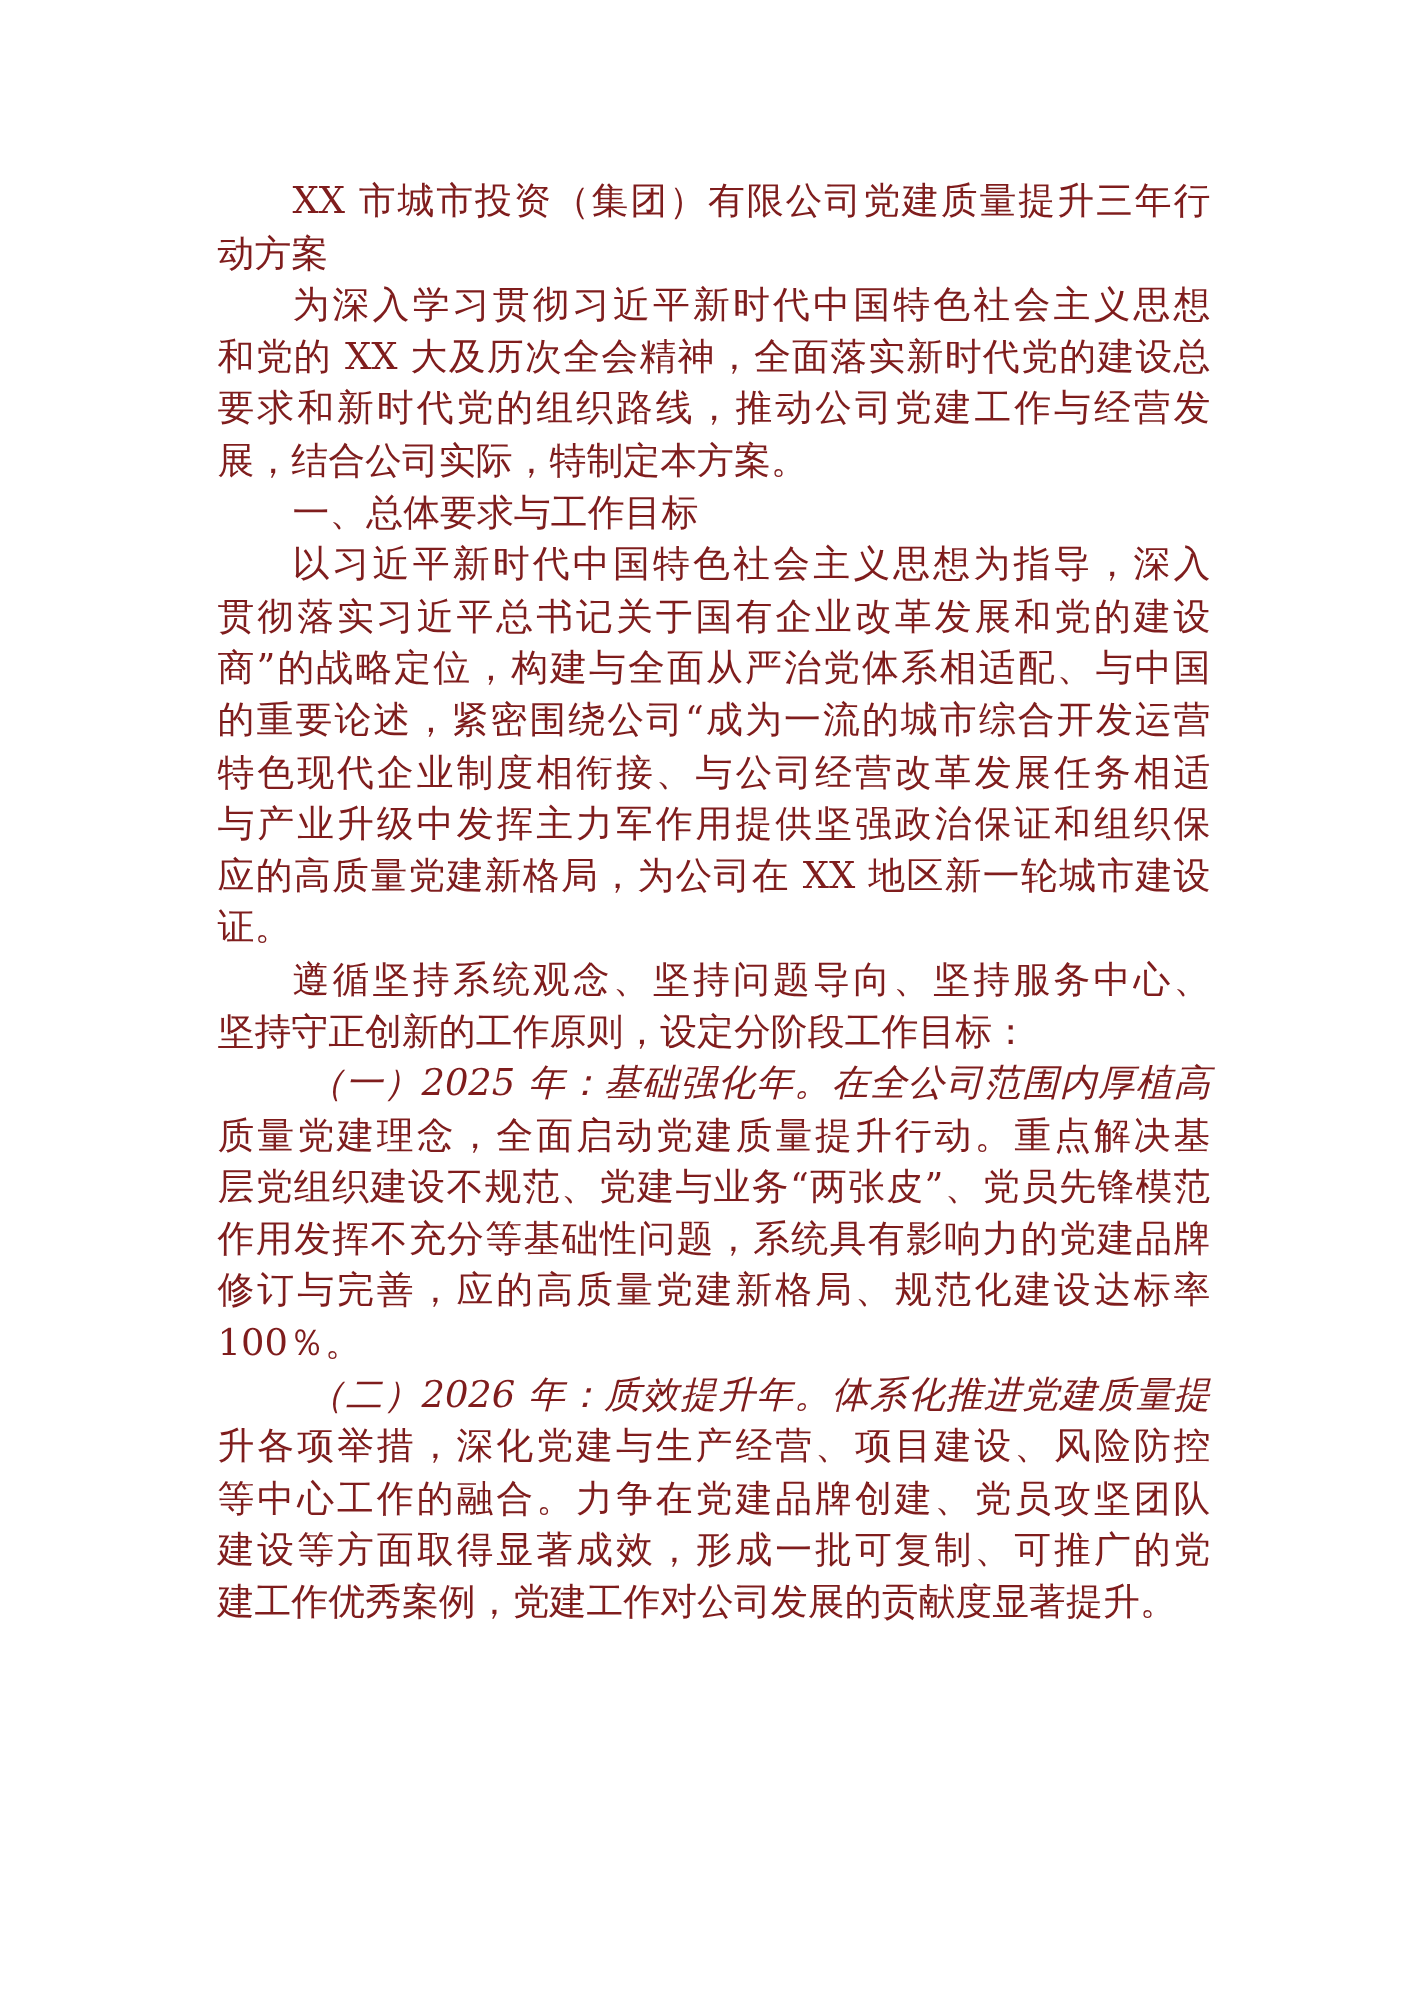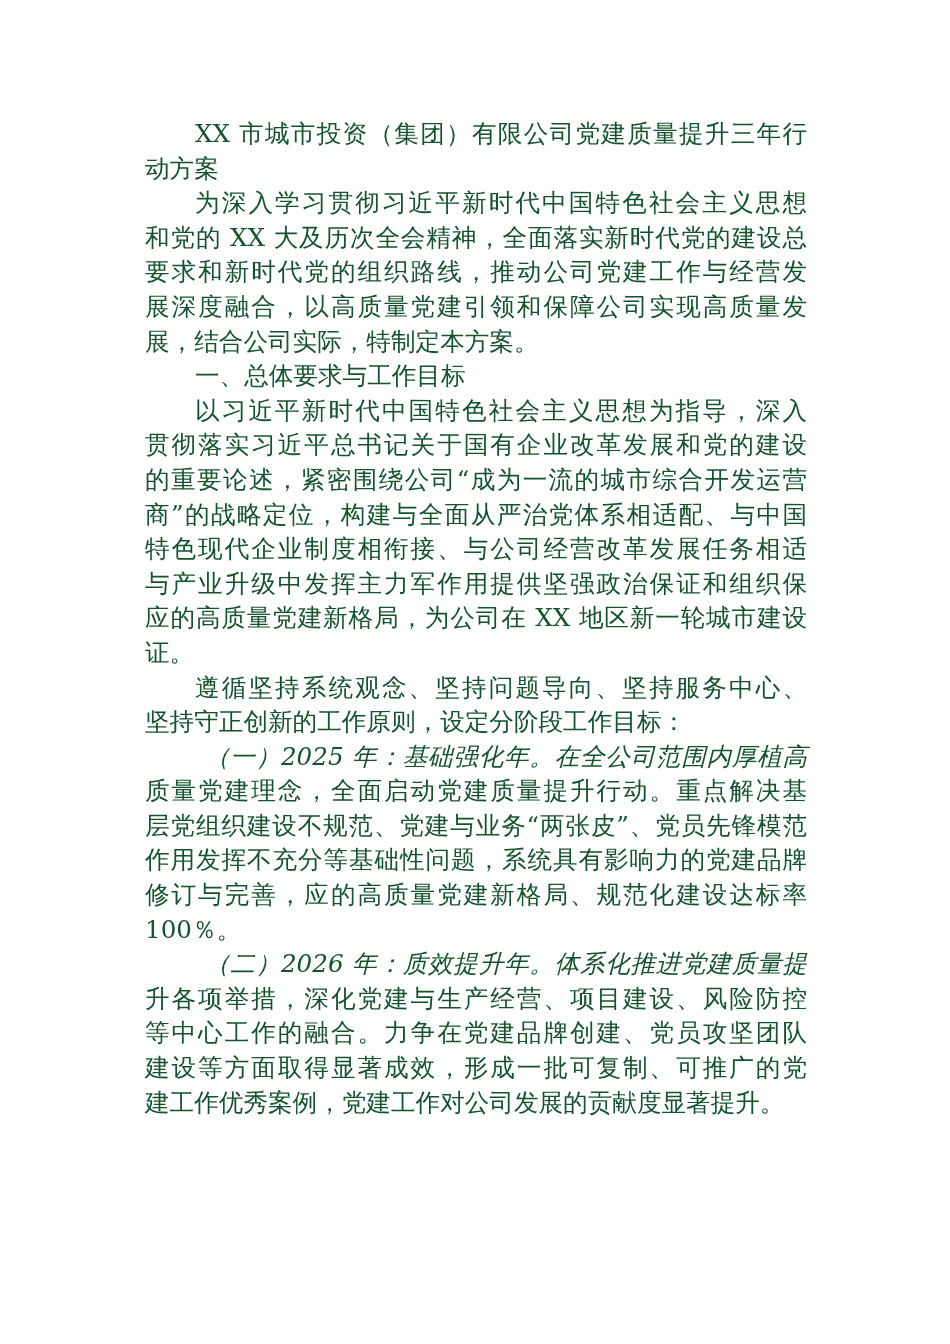--- a/index.html
+++ b/index.html
@@ -1,52 +1,51 @@
 <!DOCTYPE html>
 <html><head>
 <meta charset="utf-8">
 <style>
   html, body { margin: 0; padding: 0; background: #ffffff; }
   body { width: 950px; height: 1344px; position: relative; overflow: hidden; }
   .page {
     position: absolute; left: 145px; top: 117px; width: 662px;
     font-family: "DejaVu Serif", "Liberation Serif", serif;
-    font-size: 24.6px; line-height: 34.6px; color: #14532d;
+    font-size: 24.6px; line-height: 34.6px; color: #7f1d1d;
   }
   .line { white-space: nowrap; display: block; height: 34.6px; text-align: justify; text-align-last: justify; }
   .line.last { text-align-last: left; }
   .indent { padding-left: 50px; }
   .indent2 { padding-left: 60px; font-style: italic; }
 </style>
 </head>
 <body>
 
 <div class="page">
   <div>
     <span class="line indent">XX 市城市投资（集团）有限公司党建质量提升三年行</span>
     <span class="line last">动方案</span>
   </div>
 
   <div>
     <span class="line indent">为深入学习贯彻习近平新时代中国特色社会主义思想</span>
     <span class="line">和党的 XX 大及历次全会精神，全面落实新时代党的建设总</span>
     <span class="line">要求和新时代党的组织路线，推动公司党建工作与经营发</span>
-    <span class="line">展深度融合，以高质量党建引领和保障公司实现高质量发</span>
     <span class="line last">展，结合公司实际，特制定本方案。</span>
   </div>
 
   <div>
     <span class="line indent last">一、总体要求与工作目标</span>
   </div>
 
   <div>
     <span class="line indent">以习近平新时代中国特色社会主义思想为指导，深入</span>
     <span class="line">贯彻落实习近平总书记关于国有企业改革发展和党的建设</span>
+    <span class="line">商”的战略定位，构建与全面从严治党体系相适配、与中国</span>
     <span class="line">的重要论述，紧密围绕公司“成为一流的城市综合开发运营</span>
-    <span class="line">商”的战略定位，构建与全面从严治党体系相适配、与中国</span>
     <span class="line">特色现代企业制度相衔接、与公司经营改革发展任务相适</span>
     <span class="line">与产业升级中发挥主力军作用提供坚强政治保证和组织保</span>
     <span class="line">应的高质量党建新格局，为公司在 XX 地区新一轮城市建设</span>
     <span class="line last">证。</span>
   </div>
 
   <div>
     <span class="line indent">遵循坚持系统观念、坚持问题导向、坚持服务中心、</span>
     <span class="line last">坚持守正创新的工作原则，设定分阶段工作目标：</span>
   </div>

